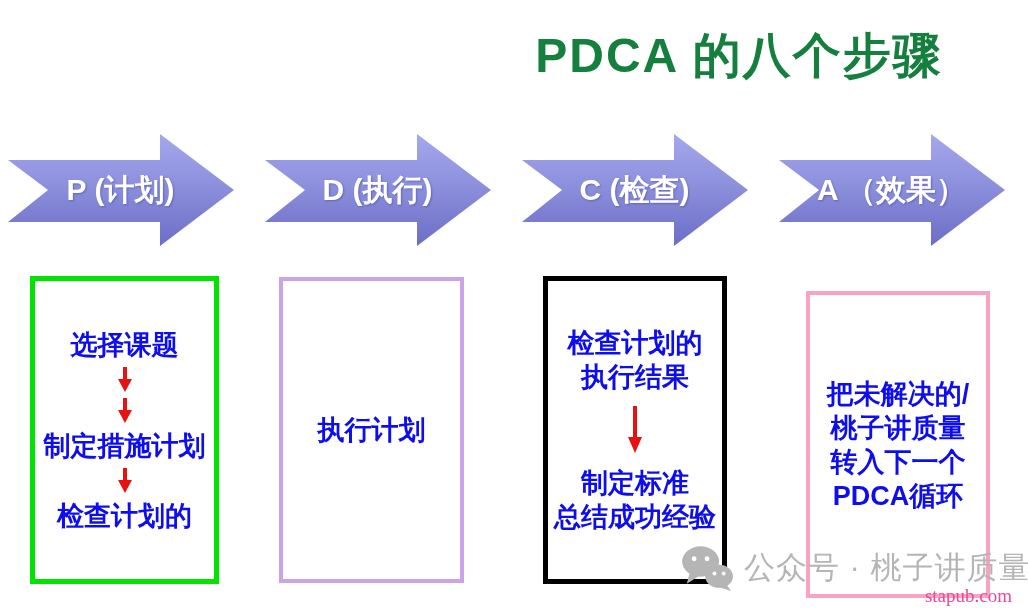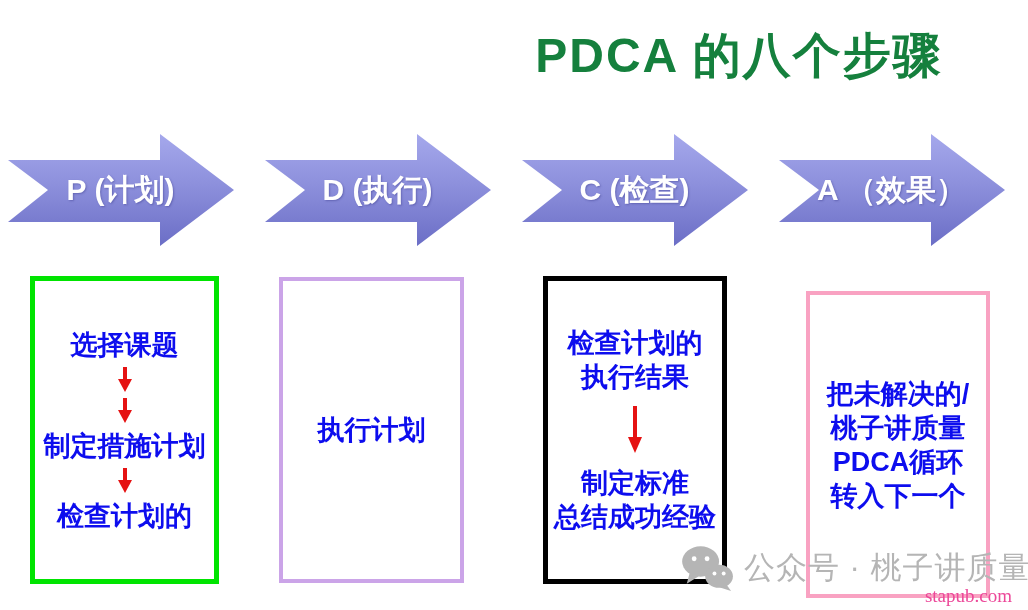--- a/index.html
+++ b/index.html
@@ -167,22 +167,22 @@
       <rect x="7" y="0" width="4" height="33" fill="#e51212"></rect>
       <polygon points="2,31 16,31 9,47" fill="#e51212"></polygon>
     </svg>
     <span>制定标准</span>
     <span>总结成功经验</span>
   </div>
 
   <div class="step-box box-act">
     <span>把未解决的/</span>
     <span>桃子讲质量</span>
+    <span>转入下一个</span>
     <span>PDCA循环</span>
-    <span>转入下一个</span>
   </div>
 
   <div class="watermark">
     <svg width="56" height="48" viewBox="0 0 60 52">
       <ellipse cx="22" cy="19" rx="20" ry="16.5" fill="#b5b5b5"></ellipse>
       <polygon points="10,32 7,43 20,35" fill="#b5b5b5"></polygon>
       <circle cx="15" cy="16" r="2.6" fill="#ffffff"></circle>
       <circle cx="29" cy="16" r="2.6" fill="#ffffff"></circle>
       <ellipse cx="42" cy="35" rx="15" ry="12.5" fill="#b5b5b5"></ellipse>
       <polygon points="50,44 55,51 43,47" fill="#b5b5b5"></polygon>

